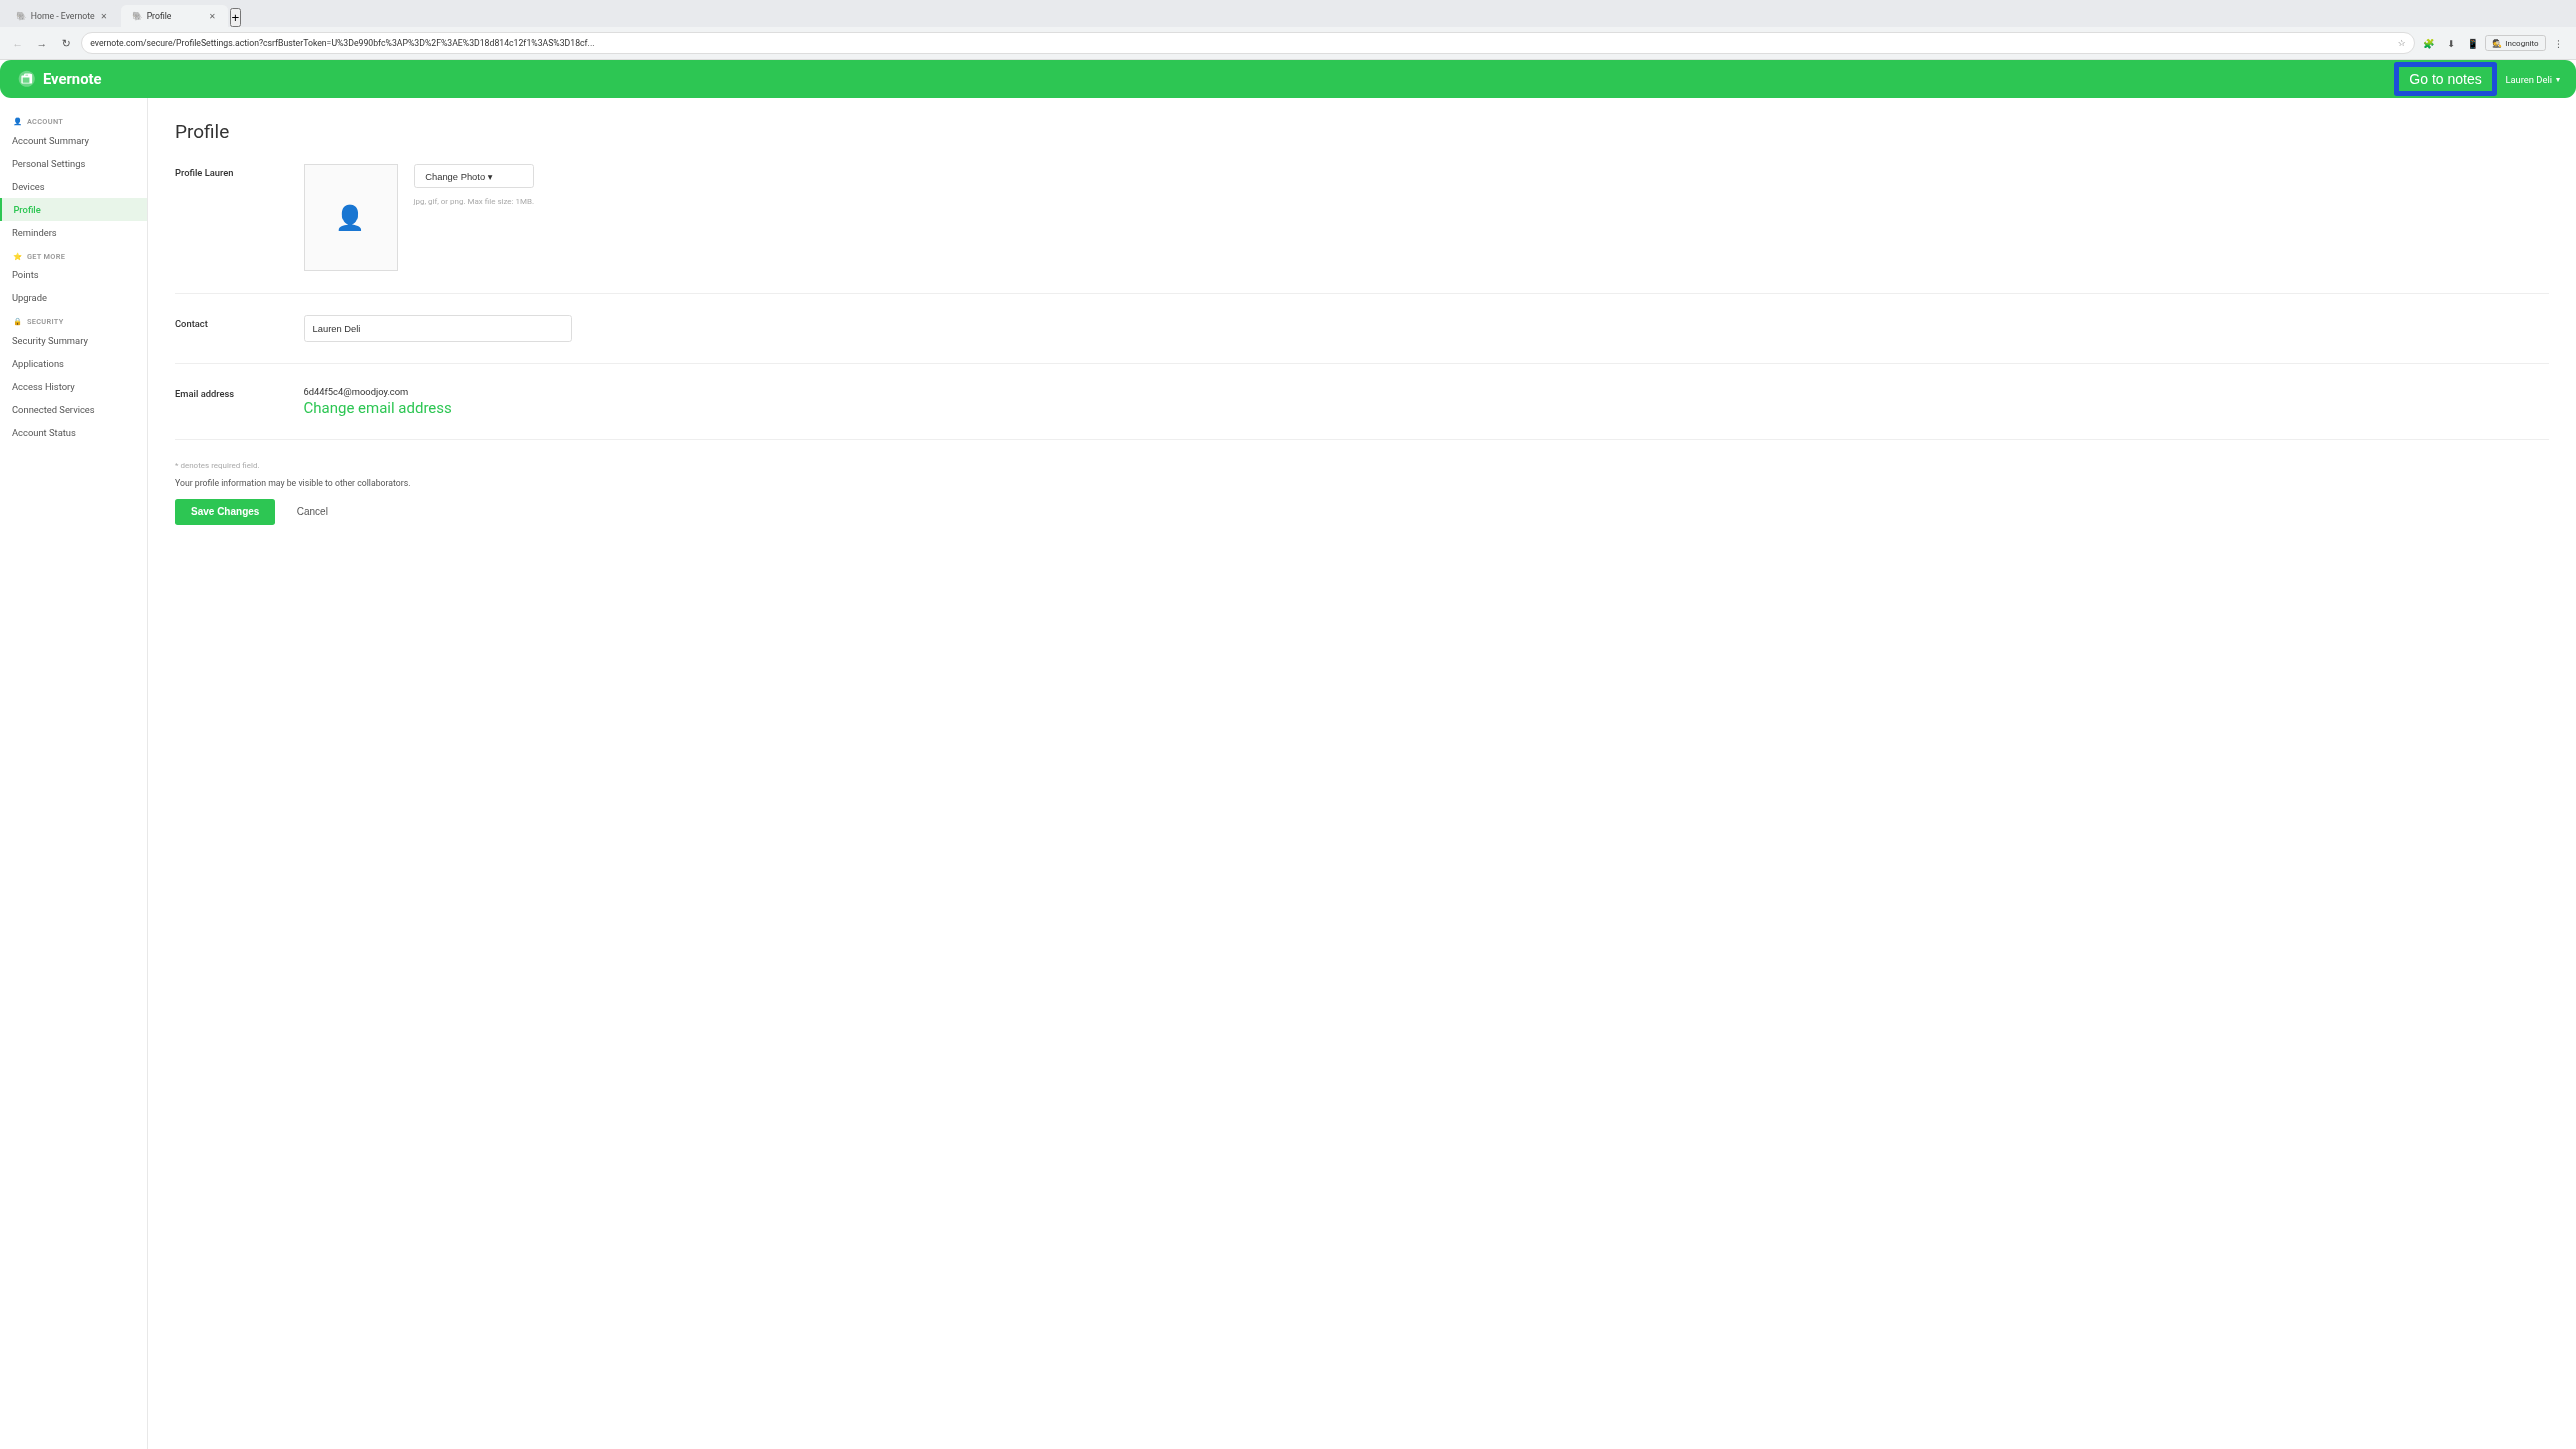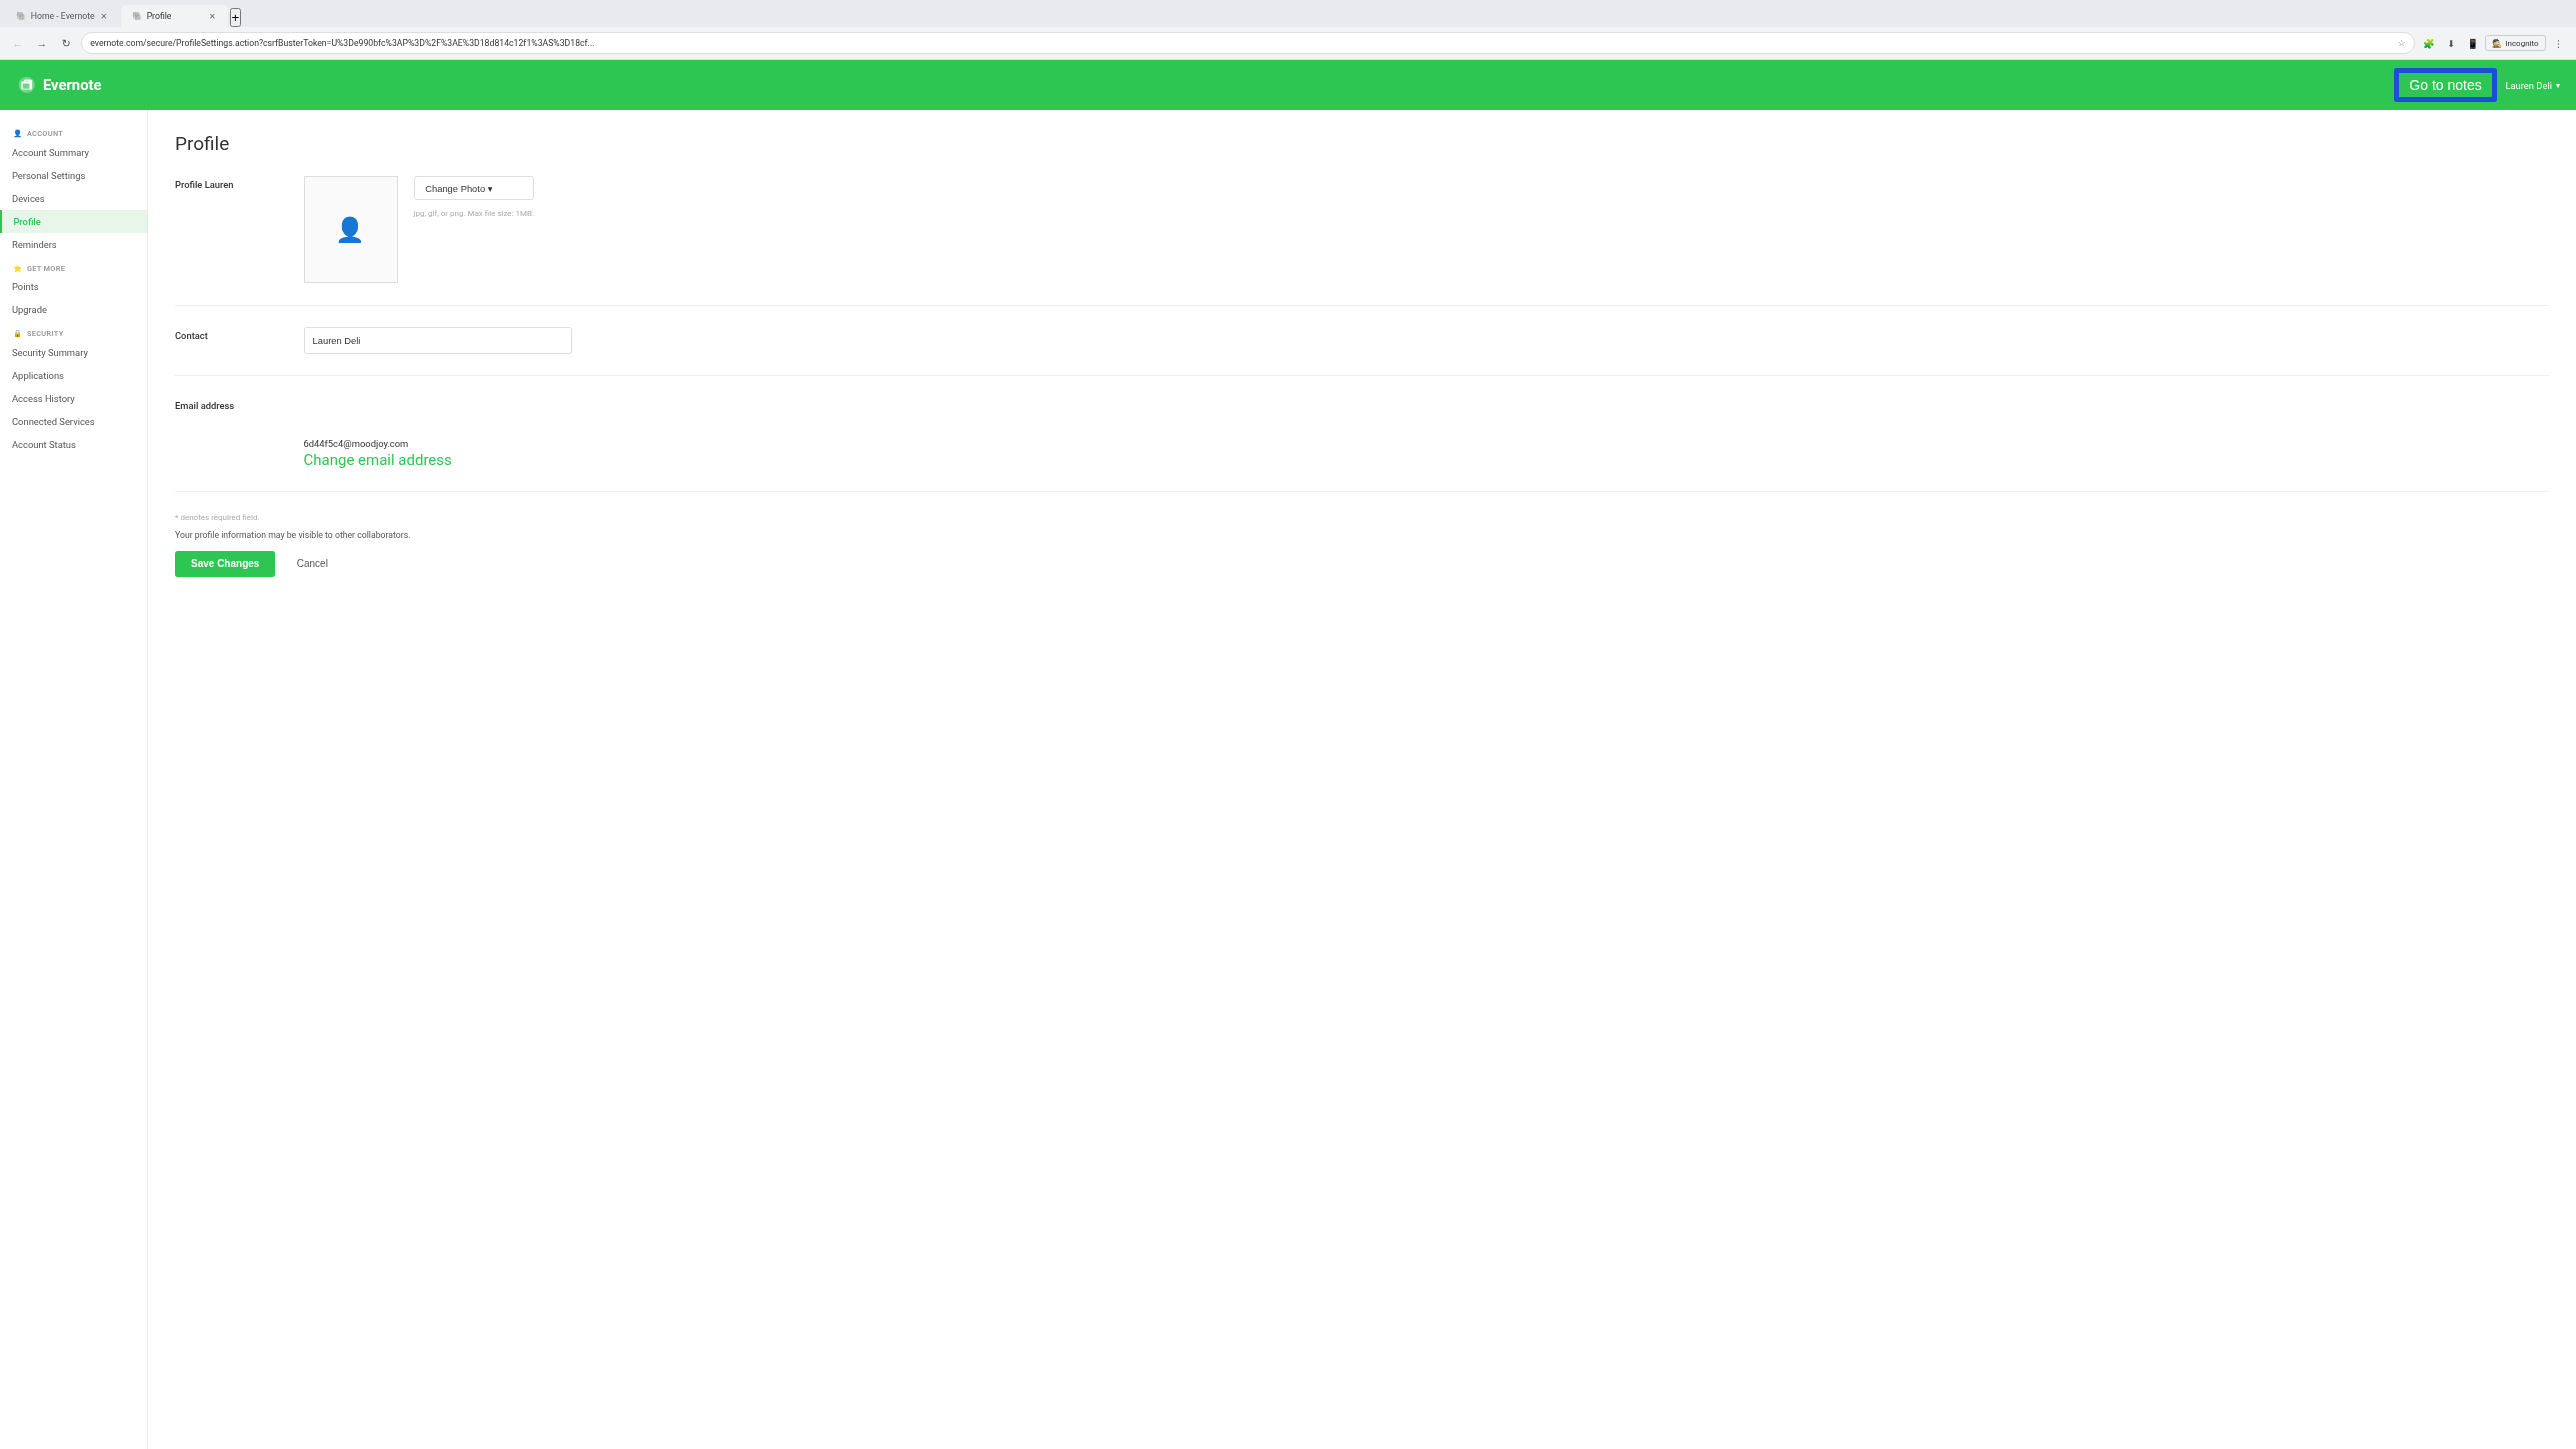--- a/index.html
+++ b/index.html
@@ -16,21 +16,21 @@
     .nav-btn { width: 19px; height: 19px; border-radius: 50%; border: none; background: none; cursor: pointer; display: flex; align-items: center; justify-content: center; color: #555; font-size: 10.7px; }
     .nav-btn.disabled { color: #bbb; cursor: default; }
     .url-bar { flex: 1; height: 21.5px; border-radius: 13.4px; border: 0.7px solid #ddd; background: #fff; display: flex; align-items: center; padding: 0 8px; gap: 5.4px; font-size: 8.7px; color: #333; }
     .url-bar .url-text { flex: 1; overflow: hidden; text-overflow: ellipsis; white-space: nowrap; color: #333; }
     .url-bar .star-icon { color: #666; }
     .nav-actions { display: flex; gap: 2.7px; align-items: center; }
     .nav-action-btn { width: 19px; height: 19px; border-radius: 50%; border: none; background: none; cursor: pointer; display: flex; align-items: center; justify-content: center; color: #555; font-size: 9.4px; }
     .incognito-badge { display: flex; align-items: center; gap: 2.7px; padding: 2.7px 6.7px; border-radius: 2.7px; font-size: 8px; color: #333; border: 0.7px solid #ccc; }
 
     
-    .app-header { background: #2dc653; display: flex; align-items: center; padding: 0 16px; height: 50px; }
+    .app-header { background: #2dc653; display: flex; align-items: center; padding: 0 16px; height: 38px; border-radius: 11px; }
     .app-logo { display: flex; align-items: center; gap: 5.4px; color: #fff; font-size: 13.4px; font-weight: 700; flex: 1; }
     .app-logo .logo-icon { width: 21.5px; height: 21.5px; }
     .header-actions { display: flex; align-items: center; gap: 8px; }
     .btn-go-notes { border: 5px solid #1d4ed8; background: transparent; color: #fff; padding: 4px 10.7px; border-radius: 2.7px; font-size: 14px; cursor: pointer; font-weight: 500; }
     .user-menu { display: flex; align-items: center; gap: 4px; color: #fff; cursor: pointer; font-size: 9.4px; }
     .user-menu .chevron { font-size: 8px; }
 
     
     .app-body { display: flex; height: calc(100vh - 38px - 48px); }
 
@@ -58,21 +58,21 @@
     .photo-controls { display: flex; flex-direction: column; gap: 8px; justify-content: space-between; }
     .btn-change-photo { display: flex; align-items: center; gap: 2.7px; border: 0.7px solid #ddd; background: #fff; padding: 5.4px 10.7px; border-radius: 2.7px; font-size: 9.4px; cursor: pointer; color: #333; }
     .photo-hint { font-size: 8px; color: #aaa; line-height: 1.5; }
 
     
     .field-label { font-size: 8px; color: #777; margin-bottom: 2.7px; }
     .field-label .required { color: #e53935; margin-left: 1.3px; }
     .form-input { width: 100%; max-width: 268px; padding: 6.7px 8px; border: 0.7px solid #ddd; border-radius: 2.7px; font-size: 9.4px; color: #333; outline: none; }
 
     
-    .email-value { font-size: 9.4px; color: #333; margin-bottom: 2.7px; margin-top: 40px; }
+    .email-value { font-size: 9.4px; color: #333; margin-bottom: 2.7px; }
     .change-email-link { font-size: 15px; color: #2dc653; text-decoration: none; cursor: pointer; margin-top: 13px; }
 
     
     .required-note { font-size: 8px; color: #aaa; margin-top: 5.4px; }
 
     
     .visibility-note { font-size: 8.7px; color: #555; margin-top: 8px; }
 
     
     .action-buttons { display: flex; gap: 10.7px; align-items: center; margin-top: 10.7px; }

